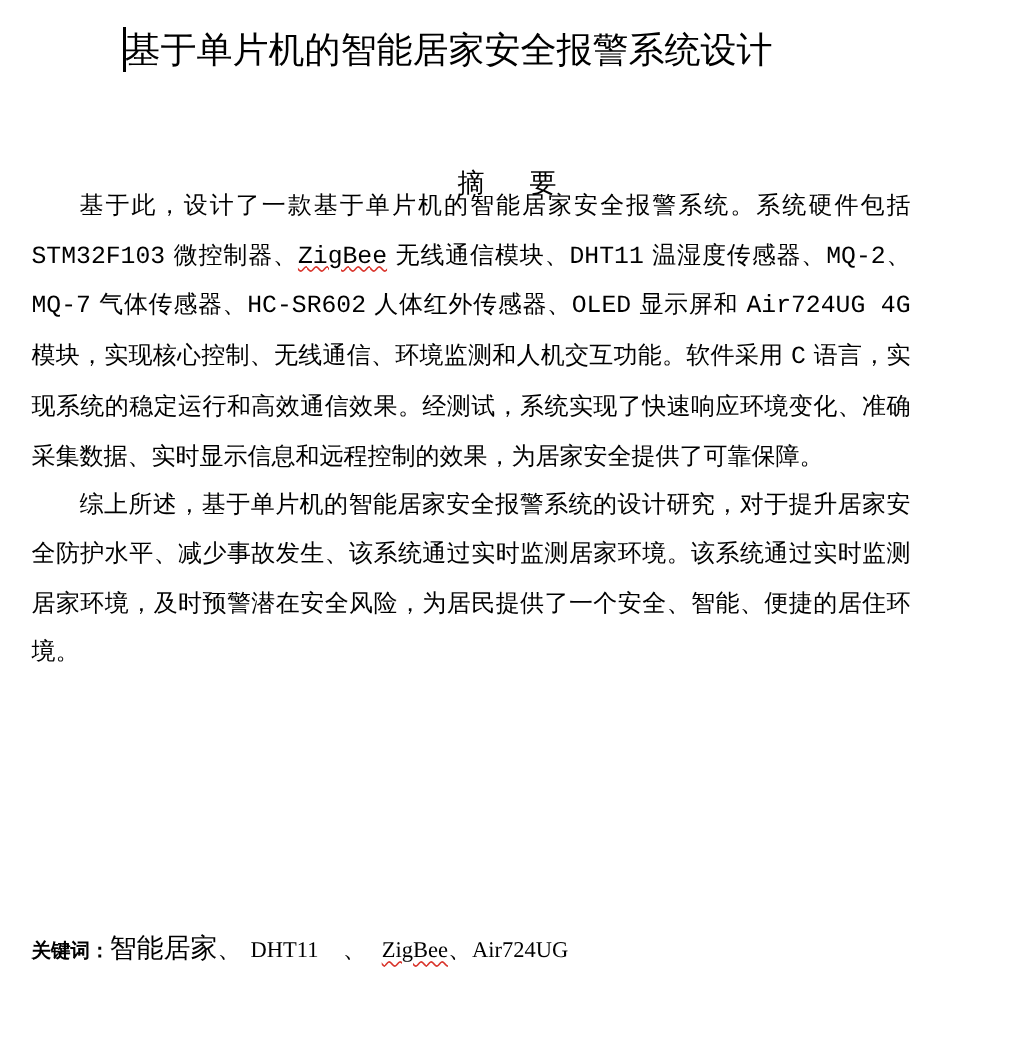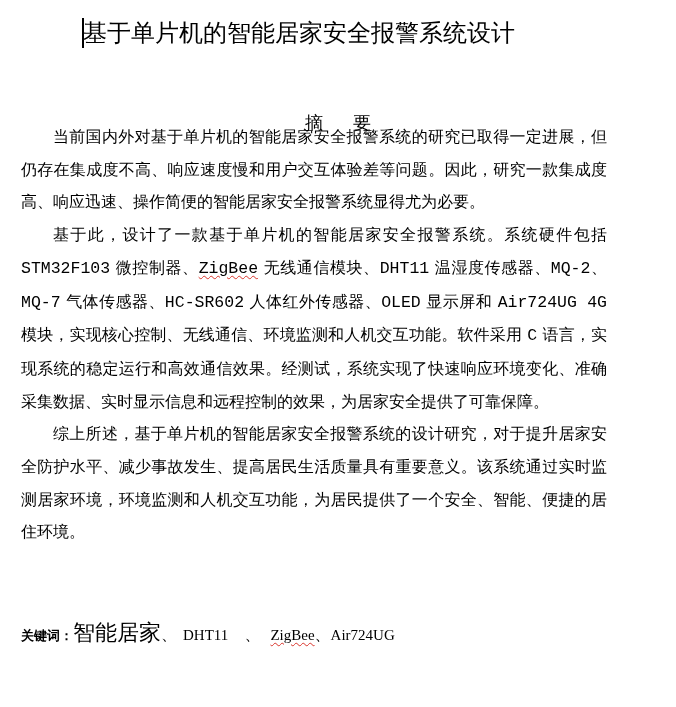--- a/index.html
+++ b/index.html
@@ -76,21 +76,21 @@
       white-space: nowrap;
       height: 30px;
       line-height: 30px;
     }
     .kw-label {
       font-weight: bold;
       font-size: 13px;
       font-family: Liberation Serif, serif;
     }
     .kw-cn {
-      font-size: 22px;
+      font-size: 18px;
       font-family: "DejaVu Sans", sans-serif;
     }
     .kw-latin {
       font-family: "Liberation Serif", "DejaVu Serif", serif;
       font-size: 15px;
     }
     .kw-sep {
       font-size: 16px;
       font-family: "DejaVu Sans", sans-serif;
     }
@@ -100,21 +100,20 @@
 
 <div>
   <div class="caret"></div>
   <div class="title">基于单片机的智能居家安全报警系统设计</div>
 
   <div class="abstract-heading">
     <span>摘</span><span class="gap"></span><span>要</span>
   </div>
 
   <div class="body-text">
-    <p>当前国内外对基于单片机的智能居家安全报警系统的研究已取得一定进展，但仍存在集成度不高、响应速度慢和用户交互体验差等问题。因此，研究一款集成度高、响应迅速、操作简便的智能居家安全报警系统显得尤为必要。</p>
     <p><span>基于此，设计了一款基于单片机的智能居家安全报警系统。系统硬件包括</span><span class="latin">STM32F103</span><span> 微控制器、</span><span class="latin spell">ZigBee</span><span> 无线通信模块、</span><span class="latin">DHT11</span><span> 温湿度传感器、</span><span class="latin">MQ-2</span><span>、</span><span class="latin">MQ-7</span><span> 气体传感器、</span><span class="latin">HC-SR602</span><span> 人体红外传感器、</span><span class="latin">OLED</span><span> 显示屏和 </span><span class="latin">Air724UG 4G</span><span> 模块，实现核心控制、无线通信、环境监测和人机交互功能。软件采用 </span><span class="latin">C</span><span> 语言，实现系统的稳定运行和高效通信效果。经测试，系统实现了快速响应环境变化、准确采集数据、实时显示信息和远程控制的效果，为居家安全提供了可靠保障。</span></p>
-    <p>综上所述，基于单片机的智能居家安全报警系统的设计研究，对于提升居家安全防护水平、减少事故发生、提高居民生活质量具有重要意义。该系统通过实时监测居家环境，环境监测和人机交互功能，为居民提供了一个安全、智能、便捷的居住环境。</p>
+    <p>综上所述，基于单片机的智能居家安全报警系统的设计研究，对于提升居家安全防护水平、减少事故发生、该系统通过实时监测居家环境。该系统通过实时监测居家环境，及时预警潜在安全风险，为居民提供了一个安全、智能、便捷的居住环境。</p>
   </div>
 
   <div class="keywords">
     <span class="kw-label">关键词：</span><span class="kw-cn">智能居家</span><span class="kw-sep">、</span><span class="kw-latin" style="margin-left:6px;">DHT11</span><span class="kw-sep" style="white-space:pre; margin-left:6px;">  、</span><span class="kw-latin spell" style="margin-left:10px;">ZigBee</span><span class="kw-sep">、</span><span class="kw-latin" style="margin-left:0;">Air724UG</span>
   </div>
 </div>
 
 </body></html>

